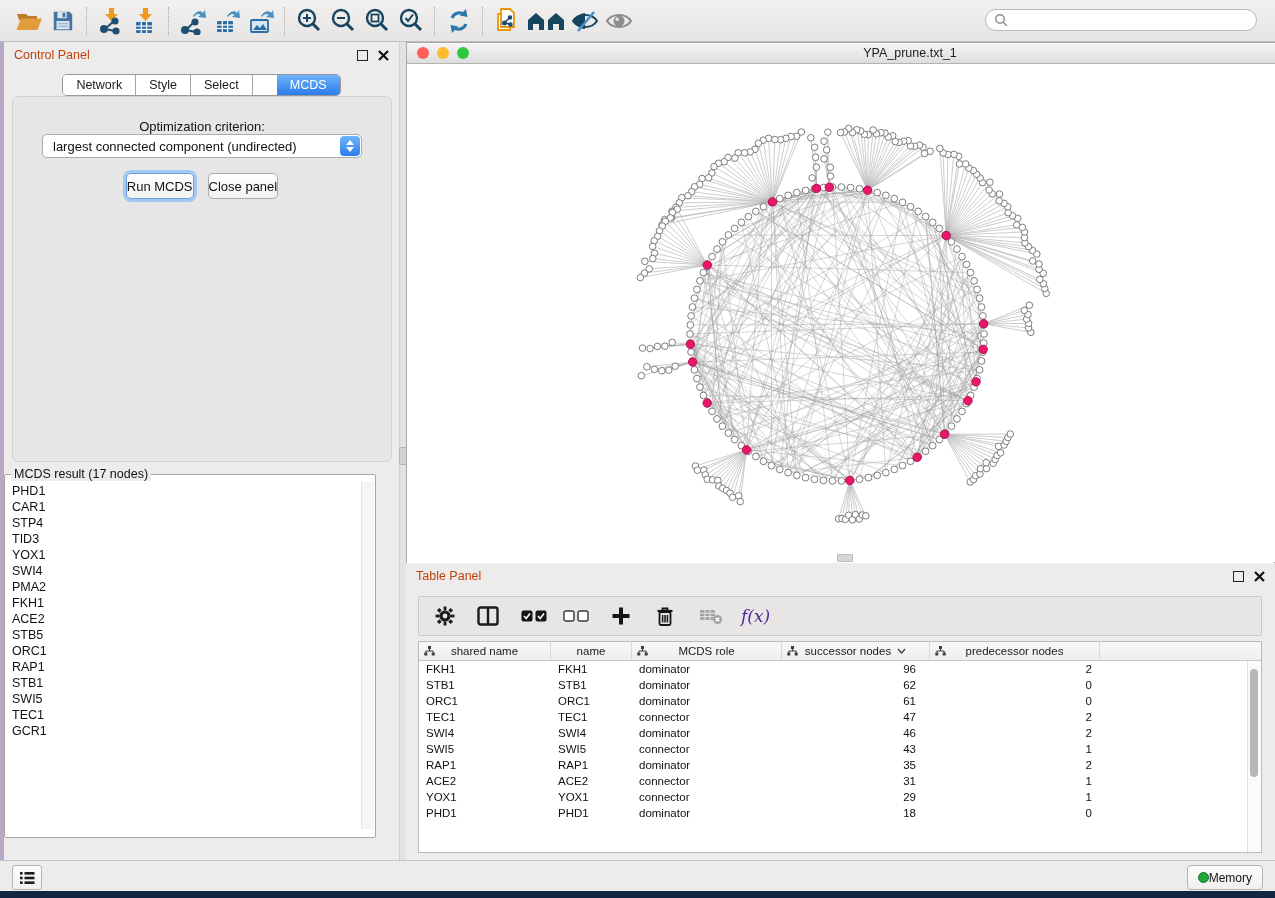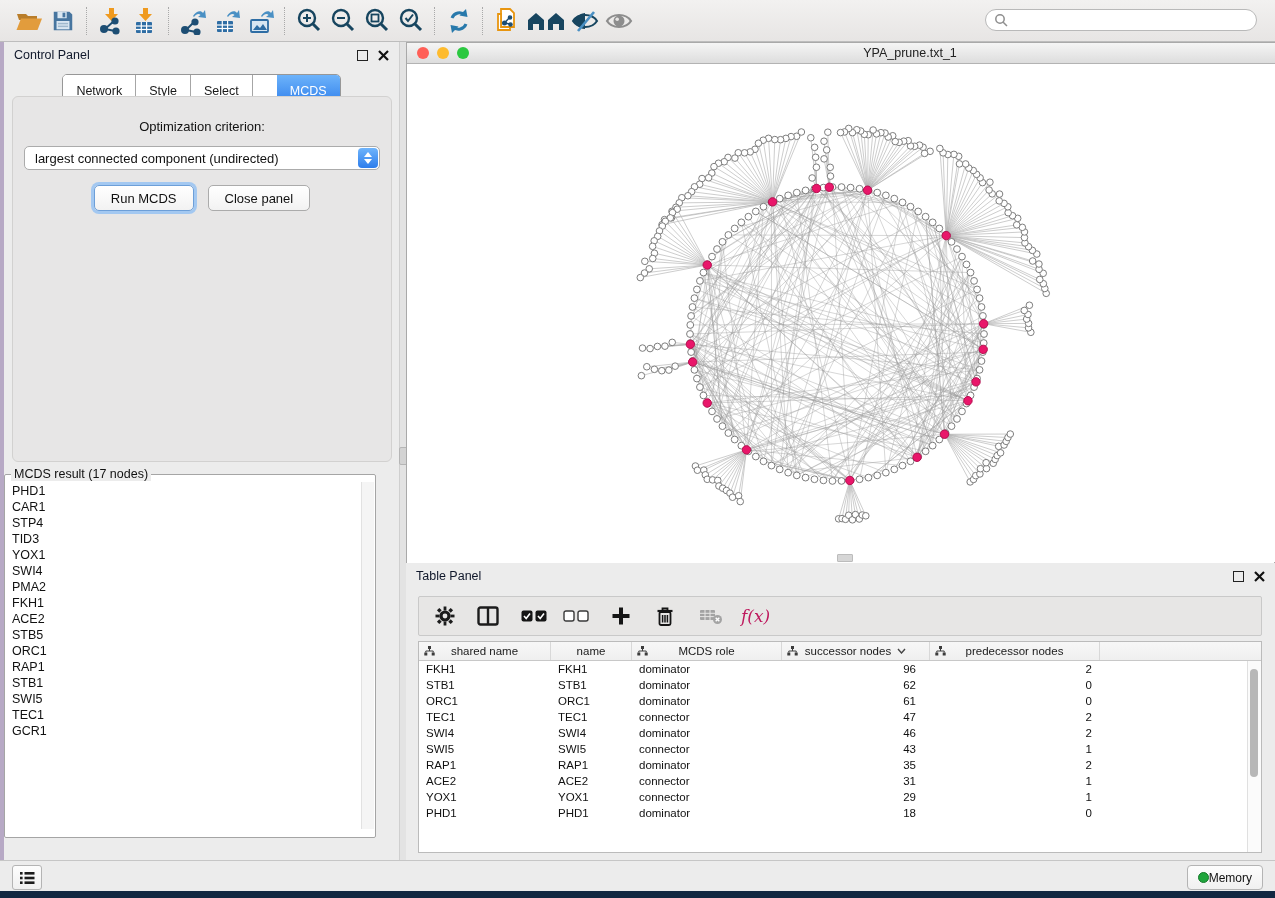--- a/index.html
+++ b/index.html
@@ -13,41 +13,41 @@
   .tbtn{display:flex;align-items:center;justify-content:center;width:34px;height:32px;flex:0 0 auto;}
   .tdiv{width:1px;height:28px;margin:0 6px;border-left:1px dotted #a9a9a9;flex:0 0 auto;}
   #searchbox{position:absolute;right:18px;top:9px;width:272px;height:22px;background:#fff;border:1px solid #b9b9b9;
              border-radius:12px;display:flex;align-items:center;padding-left:8px;box-sizing:border-box;}
   #searchbox input{border:none;outline:none;flex:1;font-size:12px;background:transparent;height:16px;}
   
   #left-strip{left:0;top:42px;width:4px;height:849px;background:#b7a9c5;}
   
   #control-panel{left:4px;top:42px;width:396px;height:818px;background:#ececec;box-sizing:border-box;border-right:1px solid #cfcfcf;}
   .panel-head{height:26px;display:flex;align-items:center;padding:0 10px;}
-  .panel-title{font-size:12.5px;color:#0f172a;flex:1;}
+  .panel-title{font-size:12.5px;color:#c2410c;flex:1;}
   .float-ico{width:9px;height:9px;border:1.5px solid #222;margin-right:10px;}
   .close-ico svg{display:block;}
   .segwrap{display:flex;justify-content:center;}
   .segctl{display:flex;border:1px solid #979797;border-radius:5px;overflow:hidden;background:#fff;}
-  .seg{padding:9px 13px;font-size:12.5px;color:#1a1a1a;background:#fff;border-right:1px solid #a6a6a6;cursor:default;}
+  .seg{padding:3px 13px;font-size:12.5px;color:#1a1a1a;background:#fff;border-right:1px solid #a6a6a6;cursor:default;}
   .seg:last-child{border-right:none;margin-left:24px;}
   .seg.sel{background:linear-gradient(#6db3fa,#2c7ceb);color:#fff;}
   #cp-card{left:8px;top:54px;width:380px;height:366px;background:#e7e6e6;border:1px solid #d2d1d0;border-radius:6px;
            box-sizing:border-box;text-align:center;}
   #opt-label{margin-top:22px;font-size:13px;}
-  .selectbox{position:relative;margin:12px auto 0;width:356px;height:24px;background:#fff;border:1px solid #ababab;
+  .selectbox{position:relative;margin:0 auto 0;width:320px;height:24px;background:#fff;border:1px solid #ababab;
              border-radius:5px;box-sizing:border-box;text-align:left;display:flex;align-items:center;}
   .selectbox .val{flex:1;padding-left:10px;font-size:13px;white-space:nowrap;}
   .stepper{position:absolute;right:1px;top:1px;width:20px;height:20px;border-radius:4px;
            background:linear-gradient(#6fb4fb,#2d7dec);display:flex;flex-direction:column;align-items:center;justify-content:center;gap:2px;}
   .tri-up{width:0;height:0;border-left:4px solid transparent;border-right:4px solid transparent;border-bottom:5px solid #fff;}
   .tri-dn{width:0;height:0;border-left:4px solid transparent;border-right:4px solid transparent;border-top:5px solid #fff;}
   .btnrow{margin-top:15px;display:flex;justify-content:center;gap:14px;}
   .mbtn{background:linear-gradient(#ffffff,#f2f2f2);border:1px solid #ababab;border-radius:5px;height:24px;
-        padding:0 16px;font-size:13px;display:flex;align-items:center;}
+        padding:0 0;font-size:13px;display:flex;align-items:center;}
   .mbtn.focus{box-shadow:0 0 0 3px #a3c8f1;border-color:#6d9fd8;}
   #mcds-box{left:0;top:425px;width:372px;height:371px;margin:0;background:#fff;border:1px solid #a5a5a5;
             border-radius:2px;padding:0;box-sizing:border-box;}
   #mcds-box legend{font-size:12.5px;background:#ececec;padding:0 3px;margin-left:6px;}
   #mcds-list{position:relative;height:347px;overflow:hidden;padding:2px 0 0 7px;}
   .mcds-item{font-size:12.5px;line-height:16px;}
   #mcds-scroll{position:absolute;right:1px;top:1px;bottom:1px;width:12px;background:#f5f5f5;border-left:1px solid #e2e2e2;}
   
   #vsplit{left:400px;top:42px;width:6px;height:818px;background:#e3e3e3;}
   #vsplit .handle{position:absolute;left:-1px;top:405px;width:8px;height:16px;background:#d3d3d3;border:1px solid #b5b5b5;border-radius:2px;}
@@ -59,21 +59,21 @@
   .light{width:12px;height:12px;border-radius:50%;box-sizing:border-box;}
   #net-title{position:absolute;left:0;right:0;text-align:center;font-size:12.5px;color:#222;}
   #net-canvas{position:relative;width:867px;height:499px;background:#fff;}
   #net-canvas svg{display:block;}
   #hsplit-handle{position:absolute;left:430px;bottom:1px;width:14px;height:6px;background:#d6d6d6;border:1px solid #bcbcbc;border-radius:1px;}
   
   #table-panel{left:406px;top:563px;width:869px;height:297px;background:#ececec;box-sizing:border-box;}
   #tp-toolbar{position:absolute;left:12px;top:33px;width:844px;height:40px;background:#e7e6e5;
               border:1px solid #c9c9c9;border-radius:2px;display:flex;align-items:center;padding-left:16px;box-sizing:border-box;}
   .tpico{display:flex;align-items:center;justify-content:center;height:30px;flex:0 0 auto;}
-  #fx-label{font-family:"DejaVu Serif","Liberation Serif",serif;font-style:italic;color:#be185d;font-size:17px;}
+  #fx-label{font-family:"DejaVu Serif","Liberation Serif",serif;font-style:italic;color:#4c1d95;font-size:17px;}
   #tp-table{position:absolute;left:12px;top:78px;width:844px;height:212px;background:#fff;border:1px solid #bbb;box-sizing:border-box;overflow:hidden;}
   #tp-header{display:grid;grid-template-columns:132px 81px 150px 148px 170px 1fr;height:19px;background:linear-gradient(#f7f7f7,#efefef);
              border-bottom:1px solid #c8c8c8;box-sizing:border-box;}
   .th{position:relative;display:flex;align-items:center;justify-content:center;font-size:11.5px;color:#1a1a1a;
       border-right:1px solid #d8d8d8;overflow:hidden;}
   .th .tree{position:absolute;left:5px;top:4px;}
   .th .sort{margin-left:6px;}
   #tp-body .tr{display:grid;grid-template-columns:132px 81px 150px 148px 170px 1fr;height:16px;align-items:center;}
   .td{font-size:11.5px;padding-left:7px;white-space:nowrap;overflow:hidden;}
   .td.num-s{text-align:right;padding-right:14px;padding-left:0;}

